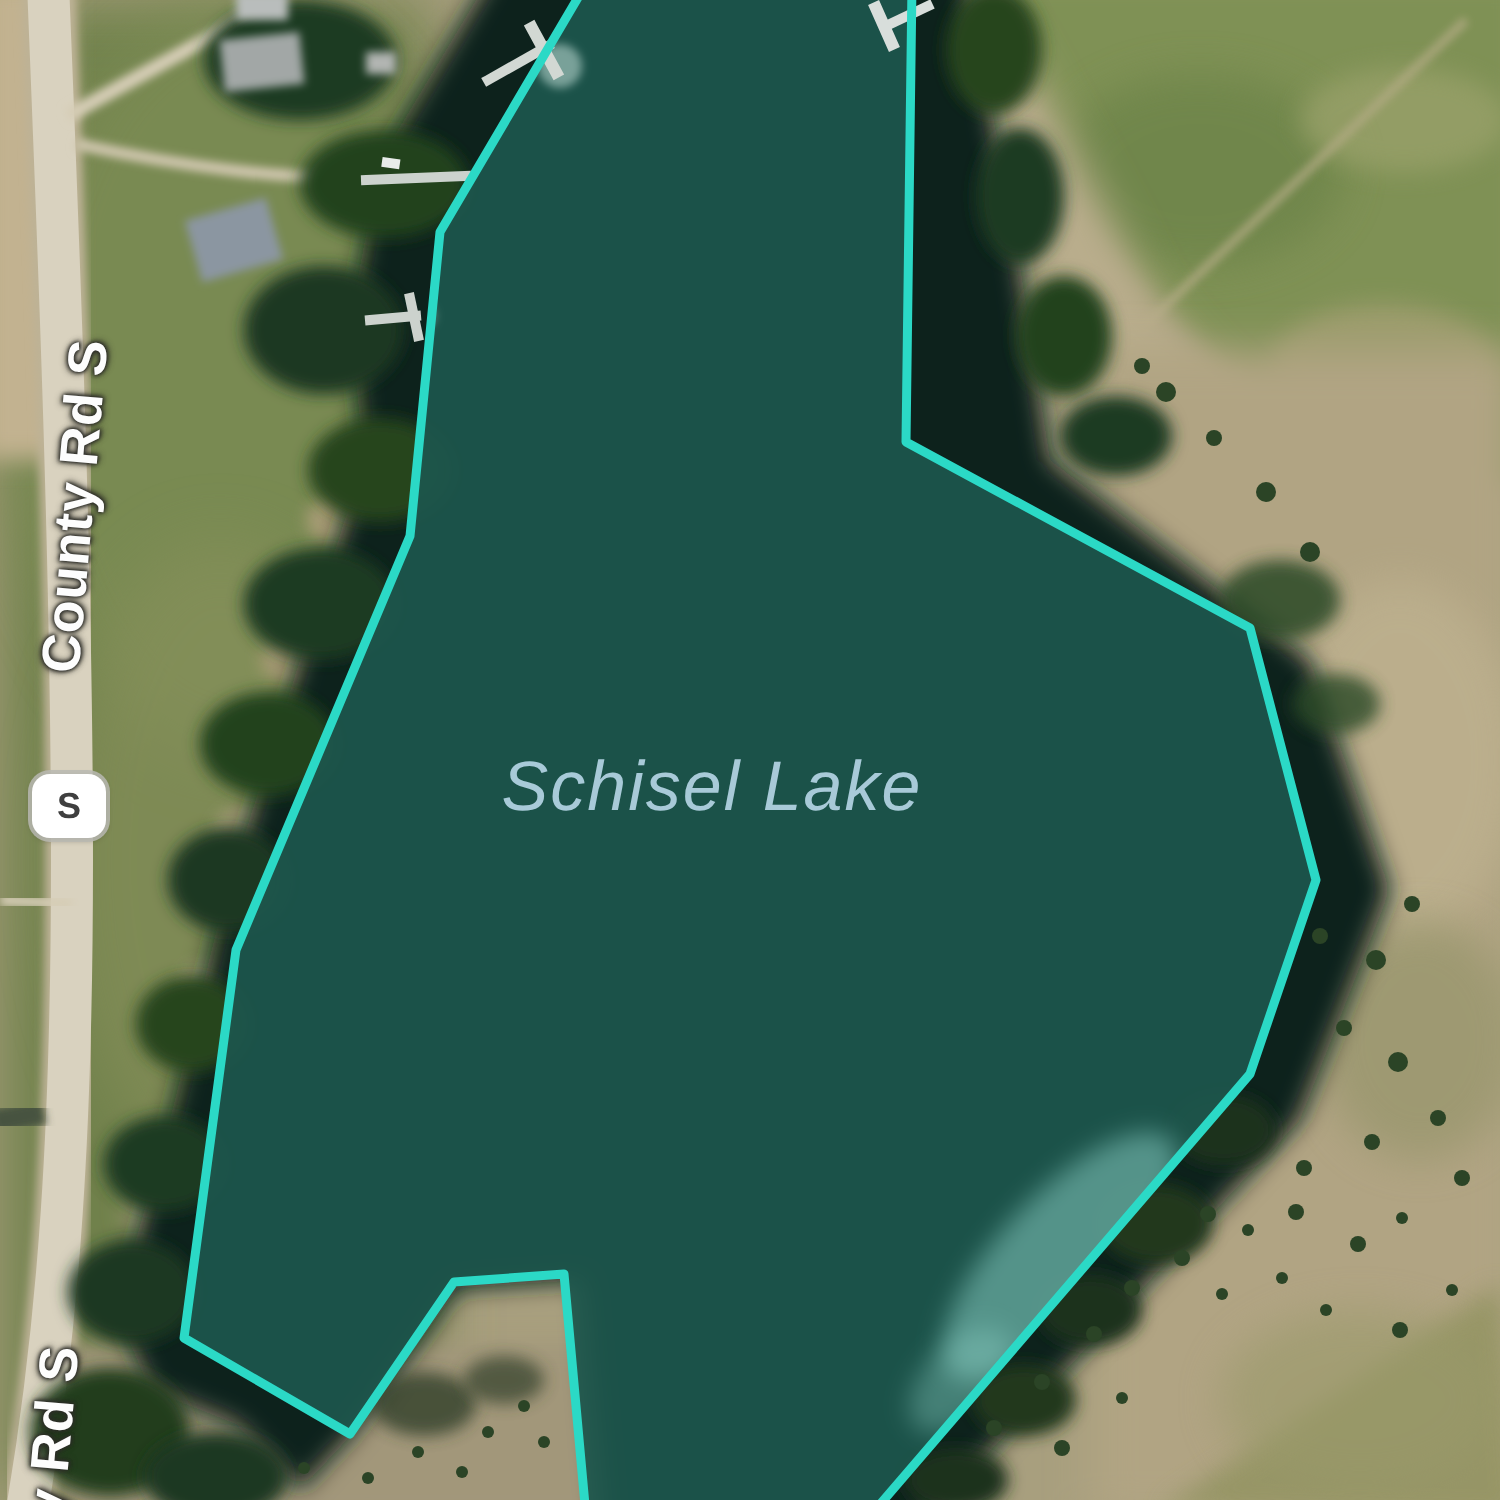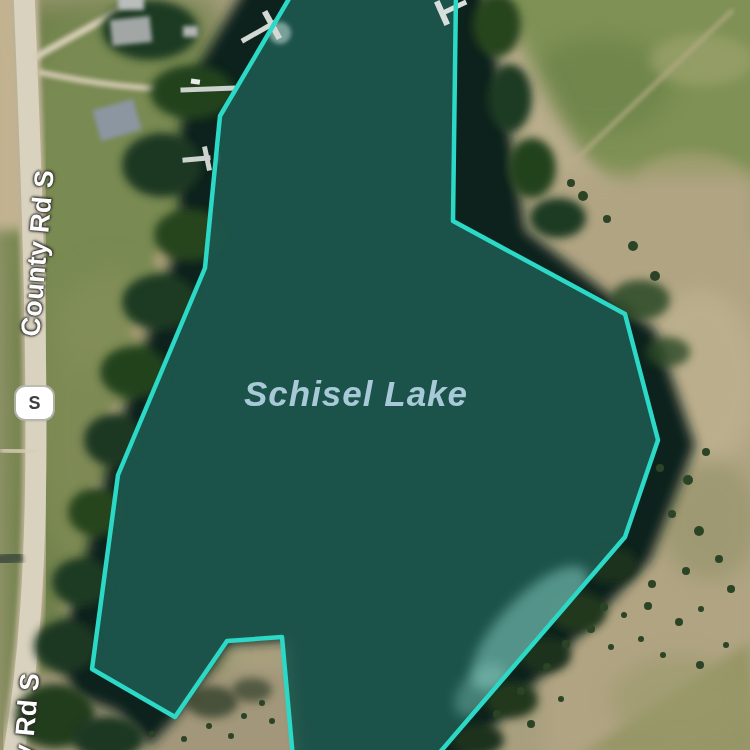--- a/index.html
+++ b/index.html
@@ -5,21 +5,21 @@
   html,body{margin:0;padding:0;background:#111;}
   .stage{
     position:relative;width:750px;height:750px;overflow:hidden;
     background:#0c211c;font-family:"Liberation Sans",sans-serif;
     user-select:none;
   }
   .stage svg{position:absolute;left:0;top:0;display:block;}
   .map-label{position:absolute;white-space:nowrap;pointer-events:none;}
   .lake-label{
     left:356px;top:394px;transform:translate(-50%,-50%);
-    font-size:35px;font-style:italic;font-weight:700;
+    font-size:35px;font-style:italic;font-weight:400;
     color:#a8cad8;letter-spacing:1px;
   }
   .road-label{
     color:#fdfdfd;font-size:27px;font-weight:700;letter-spacing:.5px;
     text-shadow:0 0 2px rgba(45,45,40,.95),0 0 2px rgba(45,45,40,.95),
                 1px 1px 3px rgba(45,45,40,.85),-1px -1px 3px rgba(45,45,40,.7);
   }
   .road-label-upper{left:38px;top:253px;transform:translate(-50%,-50%) rotate(-85deg);}
   .road-label-lower{left:27px;top:716px;transform:translate(-50%,-50%) rotate(-85deg);}
   .shield{

